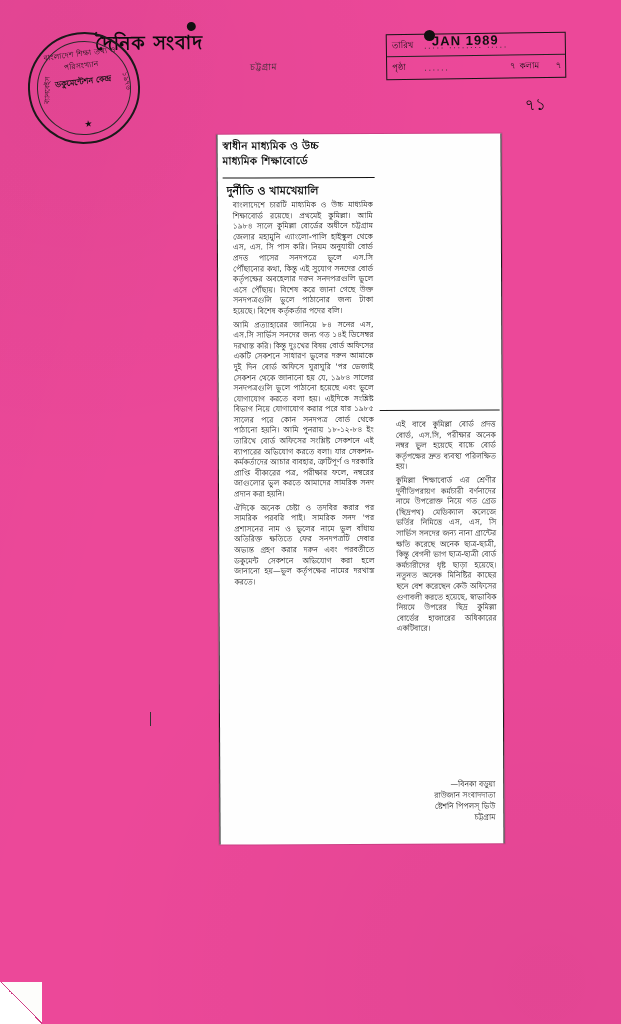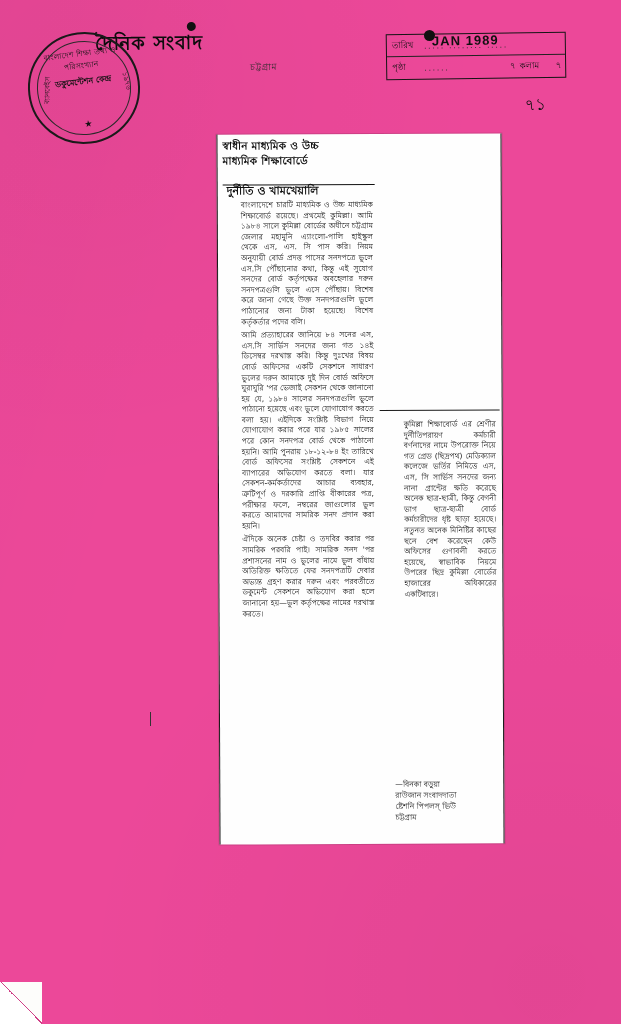--- a/index.html
+++ b/index.html
@@ -221,21 +221,21 @@
   }
   .clip-edge-l { position: absolute; left: 0; top: 0; bottom: 0; width: 1px; background: #1b1b1b; }
   .clip-edge-r { position: absolute; right: 0; top: 0; bottom: 0; width: 1px; background: #1b1b1b; }
 
   .headline {
     position: absolute;
     left: 6px;
     top: 4px;
     width: 152px;
     border-bottom: 1.5px solid #111;
-    padding-bottom: 16px;
+    padding-bottom: 9px;
   }
   .headline .hl-line {
     font-family: "DejaVu Sans", sans-serif;
     font-size: 10.5px;
     font-weight: bold;
     color: #0e0e0e;
     line-height: 15px;
     letter-spacing: 0.2px;
   }
   .subhead {
@@ -251,40 +251,41 @@
 
   .col {
     position: absolute;
     font-family: "DejaVu Sans", sans-serif;
     font-size: 7.6px;
     line-height: 10.6px;
     color: #141414;
     text-align: justify;
     -webkit-hyphens: none;
   }
-  .col p { margin: 0 0 3px 16px; }
+  .col p { margin: 0 0 3px 8px; }
   .col.col-1 { left: 8px; top: 66px; width: 148px; }
   .col.col-2 { left: 170px; top: 286px; width: 108px; }
   .col-rule {
     position: absolute;
     left: 162px;
     top: 276px;
     width: 120px;
     height: 1px;
     background: #1a1a1a;
   }
   .signature {
     position: absolute;
     left: 176px;
     top: 645px;
     width: 100px;
     font-family: "DejaVu Sans", sans-serif;
     font-size: 7.6px;
     line-height: 11px;
     color: #121212;
+    text-align: right;
   }
   .tick-mark {
     position: absolute;
     left: 150px;
     top: 712px;
     width: 1px;
     height: 14px;
     background: #333;
   }
 </style>
@@ -339,20 +340,21 @@
 
     <div class="col col-1">
       <p>বাংলাদেশে চারটি মাধ্যমিক ও উচ্চ মাধ্যমিক শিক্ষাবোর্ড রয়েছে। প্রথমেই কুমিল্লা। আমি ১৯৮৪ সালে কুমিল্লা বোর্ডের অধীনে চট্টগ্রাম জেলার মহামুনি এ্যাংলো-পালি হাইস্কুল থেকে এস, এস. সি পাস করি। নিয়ম অনুযায়ী বোর্ড প্রদত্ত পাসের সনদপত্রে ভুলে এস.সি পৌঁছানোর কথা, কিন্তু এই সুযোগ সনদের বোর্ড কর্তৃপক্ষের অবহেলার দরুন সনদপত্রগুলি ভুলে এসে পৌঁছায়। বিশেষ করে জানা গেছে উক্ত সনদপত্রগুলি ভুলে পাঠানোর জন্য টাকা হয়েছে। বিশেষ কর্তৃকর্তার পদের বলি।</p>
       <p>আমি প্রত্যাহারের জানিয়ে ৮৪ সনের এস, এস.সি সার্ভিস সনদের জন্য গত ১৪ই ডিসেম্বর দরখাস্ত করি। কিন্তু দুঃখের বিষয় বোর্ড অফিসের একটি সেকশনে সাধারণ ভুলের দরুন আমাকে দুই দিন বোর্ড অফিসে ঘুরাঘুরি 'পর ভেজাই সেকশন থেকে জানানো হয় যে, ১৯৮৪ সালের সনদপত্রগুলি ভুলে পাঠানো হয়েছে এবং ভুলে যোগাযোগ করতে বলা হয়। এইদিকে সংশ্লিষ্ট বিভাগ নিয়ে যোগাযোগ করার পরে যার ১৯৮৫ সালের পরে কোন সনদপত্র বোর্ড থেকে পাঠানো হয়নি। আমি পুনরায় ১৮-১২-৮৪ ইং তারিখে বোর্ড অফিসের সংশ্লিষ্ট সেকশনে এই ব্যাপারের অভিযোগ করতে বলা। যার সেকশন-কর্মকর্তাদের আচার ব্যবহার, ত্রুটিপূর্ণ ও দরকারি প্রাপ্তি বীকারের পত্র, পরীক্ষার ফলে, নম্বরের জাগুলোর ভুল করতে আমাদের সামরিক সনদ প্রদান করা হয়নি।</p>
       <p>ঐদিকে অনেক চেষ্টা ও তদবির করার পর সামরিক পরবরি পাই। সামরিক সনদ 'পর প্রশাসনের নাম ও ভুলের নামে ভুল বাঁধায় অতিরিক্ত ক্ষতিতে ফের সনদপত্রটি দেবার অভ্যন্ত গ্রহণ করার দরুন এবং পরবর্তীতে ডকুমেন্ট সেকশনে অভিযোগ করা হলে জানানো হয়—ভুল কর্তৃপক্ষের নামের দরখাস্ত করতে।</p>
     </div>
 
     <div class="col-rule"></div>
 
     <div class="col col-2">
+      <p>এই বাবে কুমিল্লা বোর্ড প্রদত্ত বোর্ড, এস.সি, পরীক্ষার অনেক নম্বর ভুল হয়েছে বাচ্চে বোর্ড কর্তৃপক্ষের দ্রুত ব্যবস্থা পরিলক্ষিত হয়।</p>
       <p>কুমিল্লা শিক্ষাবোর্ড এর শ্রেণীর দুর্নীতিপরায়ণ কর্মচারী বর্ণনাদের নামে উপরোক্ত নিয়ে গত গ্রেড (ছিদ্রপথ) মেডিক্যাল কলেজে ভর্তির নিমিত্তে এস, এস, সি সার্ভিস সনদের জন্য নানা গ্রান্টের ক্ষতি করেছে অনেক ছাত্র-ছাত্রী, কিন্তু বেগনী ভাগ ছাত্র-ছাত্রী বোর্ড কর্মচারীদের ধৃষ্ট ছাড়া হয়েছে। নতুনত অনেক মিনিষ্টির কাছের ছনে বেশ করেছেন কেউ অফিসের গুণাবলী করতে হয়েছে, স্বাভাবিক নিয়মে উপরের ছিদ্র কুমিল্লা বোর্ডের হাজারের অধিকারের একটিবারে।</p>
     </div>
 
     <div class="signature">
       <div>—বিনকা বড়ুয়া</div>
       <div>রাউজান সংবাদদাতা</div>
       <div>ষ্টেশনি পিপলস্ ভিউ</div>
       <div>চট্টগ্রাম</div>
     </div>
   </div>

